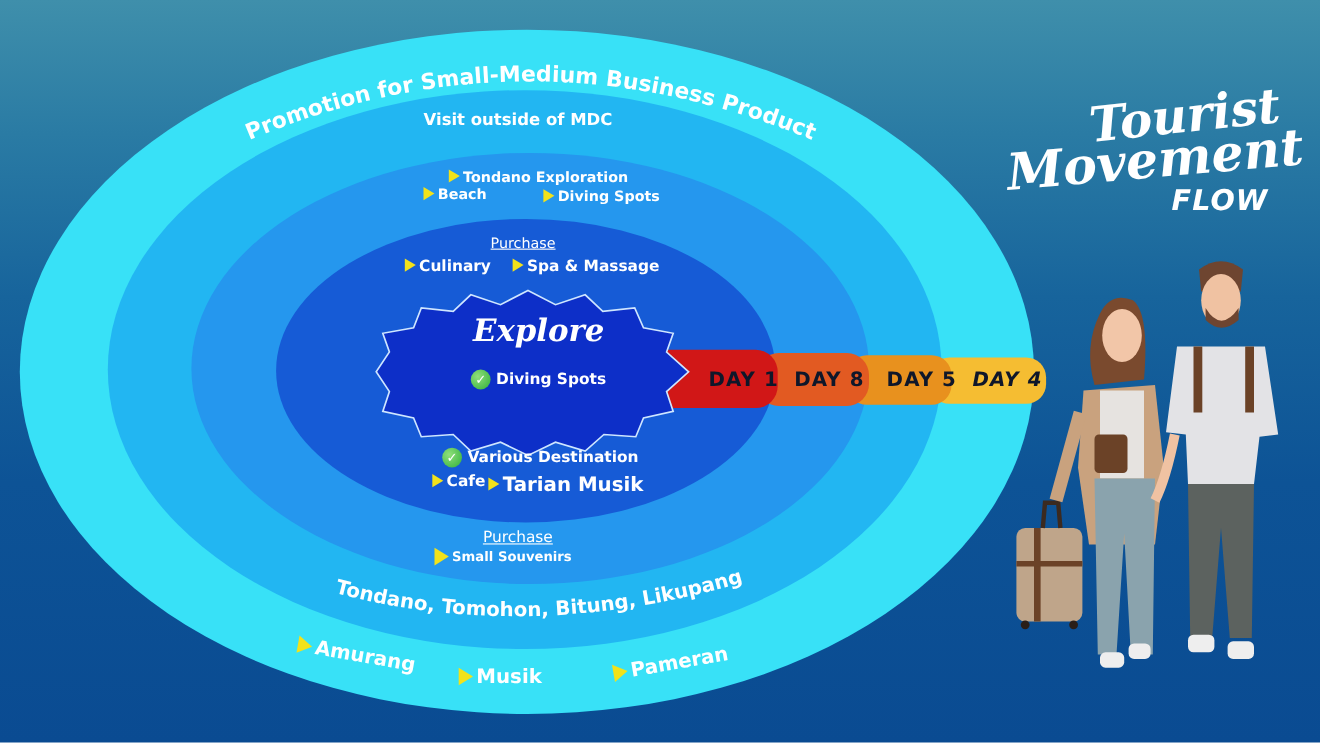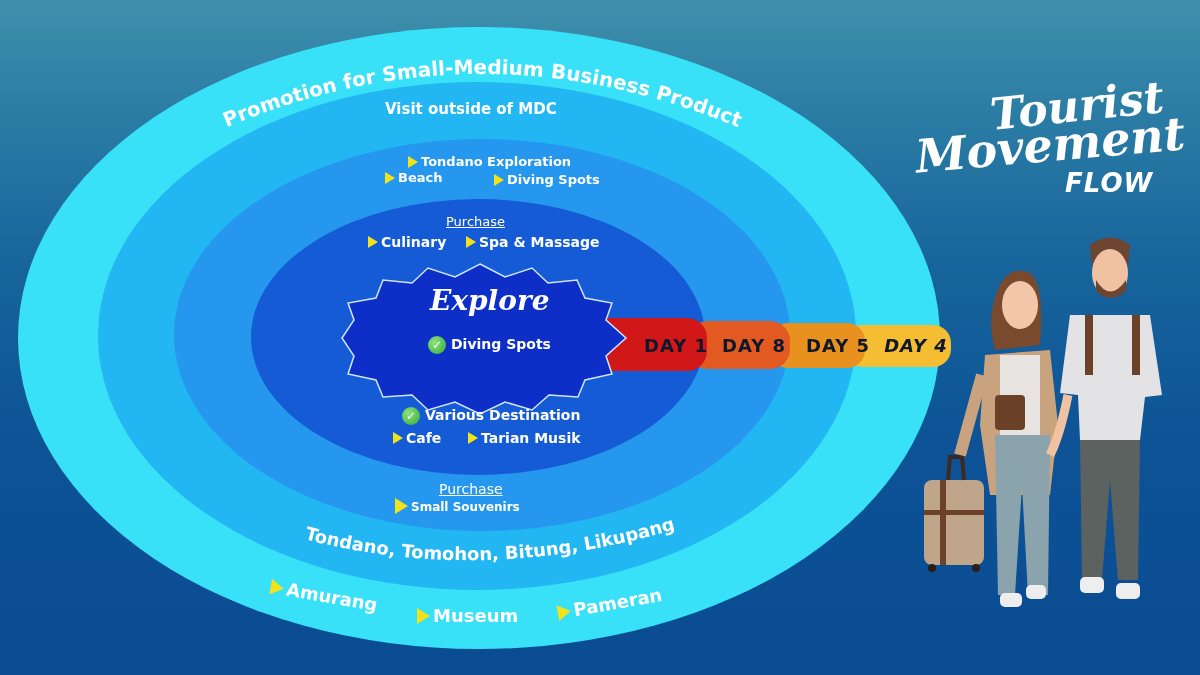--- a/index.html
+++ b/index.html
@@ -83,34 +83,34 @@
 </div>
 
 <div class="day" style="left:628px; top:330px; width:76px; height:30px;">DAY 1</div>
 <div class="day" style="left:708px; top:330px; width:72px; height:30px;">DAY 8</div>
 <div class="day" style="left:792px; top:330px; width:72px; height:30px;">DAY 5</div>
 <div class="day" style="left:868px; top:330px; width:76px; height:30px;font-style:italic;">DAY 4</div>
 
 <div class="t" style="left:393px; top:430px; font-size:14px;">
   <span class="arrow"></span><span>Cafe</span>
 </div>
-<div class="t" style="left:468px; top:430px; font-size:14px;">
+<div class="t" style="left:444px; top:430px; font-size:18px;">
   <span class="arrow"></span><span>Tarian Musik</span>
 </div>
 
 <div class="t thin" style="left:439px; top:481px; font-size:14px;">Purchase</div>
 <div class="t" style="left:395px; top:499px; font-size:12px;">
   <span class="arrow big"></span><span>Small Souvenirs</span>
 </div>
 
 <div class="t" style="left:270px; top:585px; font-size:18px; transform:rotate(10deg);">
   <span class="arrow big"></span><span>Amurang</span>
 </div>
 <div class="t" style="left:417px; top:605px; font-size:18px;">
-  <span class="arrow big"></span><span>Museum</span>
+  <span class="arrow big"></span><span>Musik</span>
 </div>
 <div class="t" style="left:557px; top:593px; font-size:18px; transform:rotate(-10deg);">
   <span class="arrow big"></span><span>Pameran</span>
 </div>
 
 <div class="title-script" style="left:990px; top:80px; font-size:44px; transform:rotate(-6deg);">Tourist</div>
 <div class="title-script" style="left:915px; top:118px; font-size:46px; transform:rotate(-5deg);">Movement</div>
 <div class="t" style="left:1065px; top:168px; font-size:26px; font-style:italic; letter-spacing:1px;text-align:center;">FLOW</div>
 
 <svg style="position:absolute; left:900px; top:225px;" width="300" height="400" viewBox="0 0 300 400">

